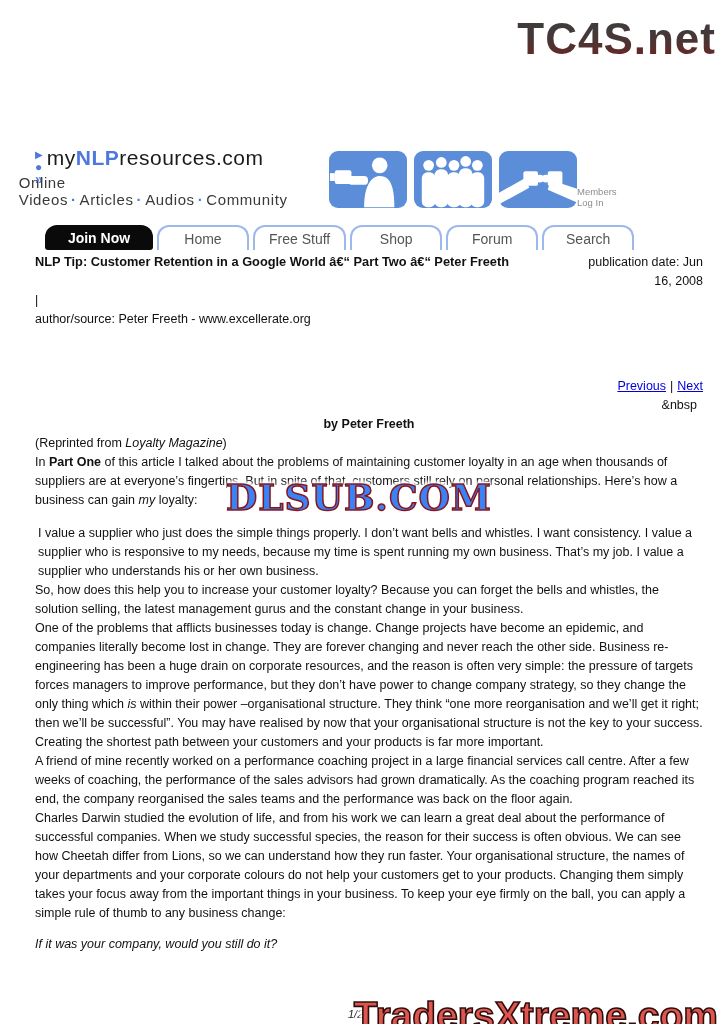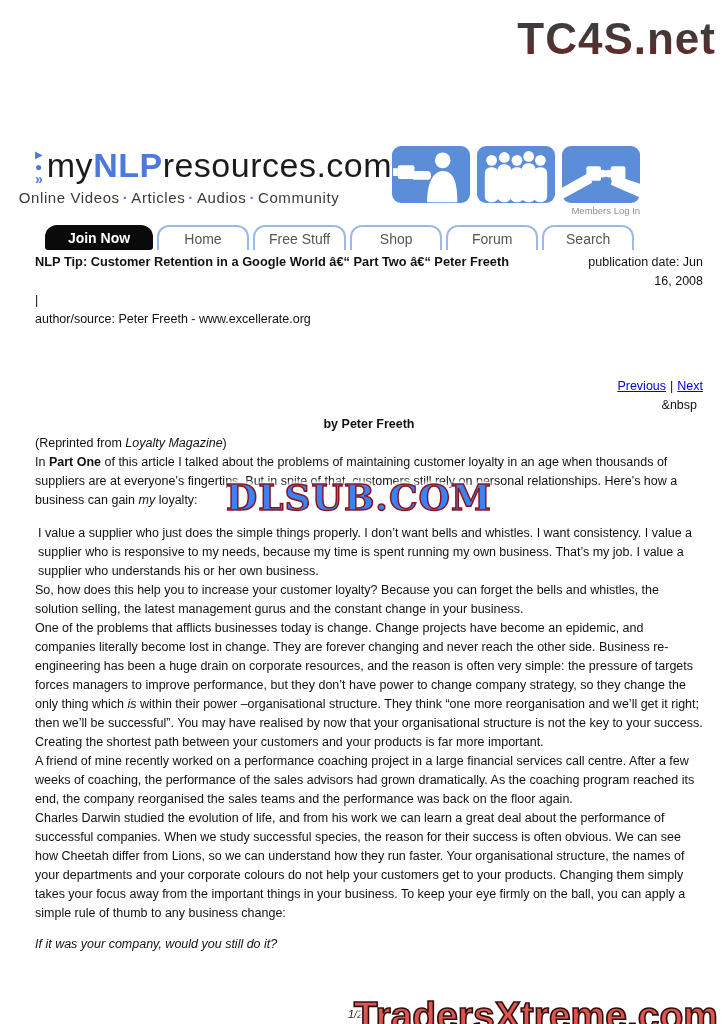--- a/index.html
+++ b/index.html
@@ -15,26 +15,26 @@
     -webkit-background-clip:text; background-clip:text; color:transparent;
   }
 
   
   .header { position:absolute; top:134px; left:35px; width:600px; display:flex; justify-content:space-between; }
   .logo-block { display:flex; align-items:flex-start; }
   .logo-icons { display:flex; flex-direction:column; align-items:flex-start; color:#4d79dd; line-height:1; margin:4px 4px 0 0; }
   .logo-icons .tri { font-size:10px; }
   .logo-icons .dot { font-size:12px; margin:1px 0; }
   .logo-icons .ff  { font-size:14px; font-weight:bold; margin-top:-2px; }
-  .logo-text { font-size:34px; color:#1b1b1b; letter-spacing:0.5px; }
+  .logo-text { font-size:21px; color:#1b1b1b; letter-spacing:0.5px; }
   .logo-text .nlp { color:#4d79dd; font-weight:bold; }
   .tagline { font-size:15px; color:#3a3a3a; letter-spacing:0.6px; margin-top:4px; margin-left:-28px; }
   .tagline .sep { color:#4d79dd; font-weight:bold; margin:0 3px; }
 
-  .tiles-col { display:flex; flex-direction:column; align-items:flex-end; }
+  .tiles-col { display:flex; flex-direction:row; align-items:flex-end; }
   .tiles { display:flex; gap:7px; }
   .tile { width:78px; height:57px; background:#5b8dd9; border-radius:9px; }
   .members { font-size:9.5px; color:#8c8c8c; margin-top:2px; }
 
   
   .nav { position:absolute; top:213px; left:45px; display:flex; gap:4px; }
   .tab {
     height:25px; padding:0 14px; min-width:92px;
     display:flex; align-items:center; justify-content:center;
     font-size:14px; color:#555;

